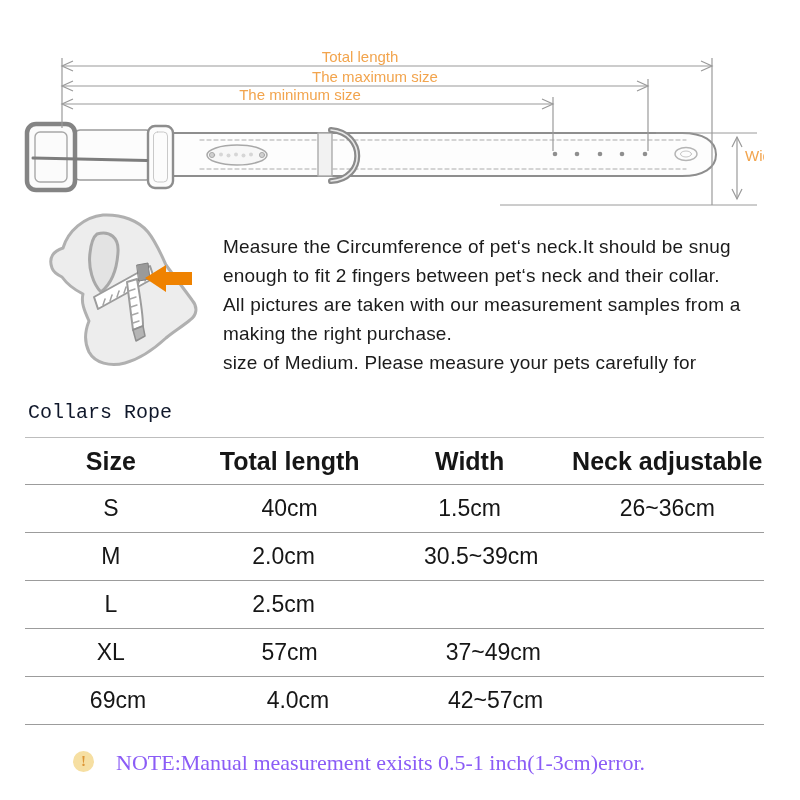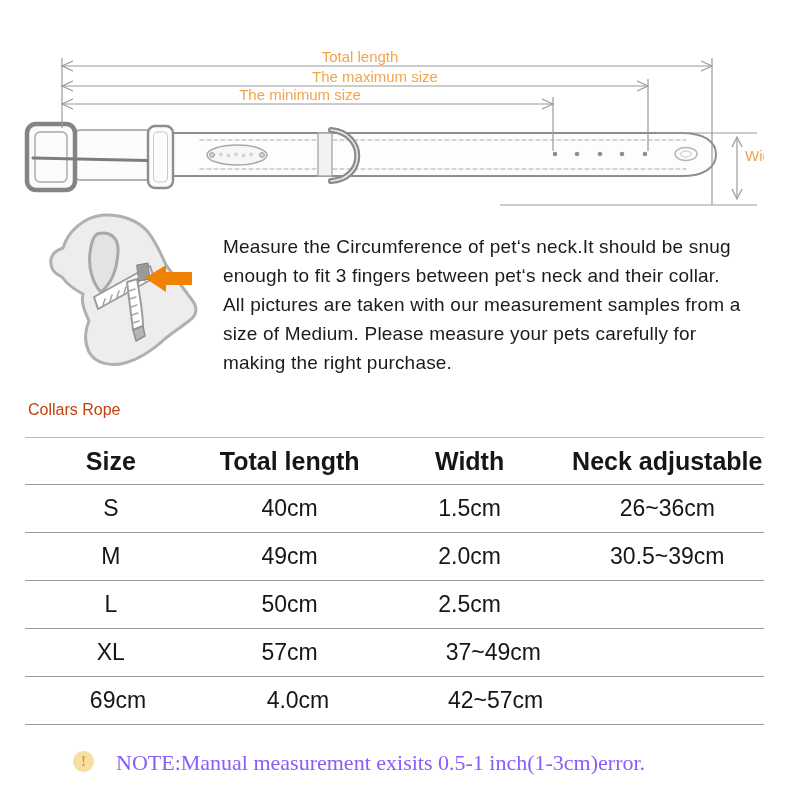--- a/index.html
+++ b/index.html
@@ -11,21 +11,21 @@
   #collar-diagram text{font-family:"Liberation Sans",sans-serif;font-size:15px;fill:#f2a44d;}
 
   
   #dog-figure{position:absolute;left:40px;top:205px;width:180px;height:165px;}
 
   
   #instructions{position:absolute;left:223px;top:232px;width:548px;
                 font-size:19px;line-height:29px;color:#1b1b1b;letter-spacing:.2px;}
 
   
-  #table-caption{position:absolute;left:28px;top:401px;font-size:16px;color:#c2410c;}
+  #table-caption{position:absolute;left:28px;top:401px;font-size:20px;color:#0f172a;font-family:Liberation Mono, monospace;}
 
   
   #size-table{position:absolute;left:25px;top:437px;width:753px;
               border-top:1px solid #bdbdbd;color:#161616;}
   .tr{display:flex;align-items:center;border-bottom:1px solid #9c9c9c;box-sizing:border-box;}
   .tr.head{height:47px;font-weight:bold;font-size:25px;align-items:center;}
   .tr.body{height:48px;font-size:23px;}
   .td{text-align:center;}
   .c0{width:22.8%}.c1{width:24.7%}.c2{width:23.1%}.c3{width:29.4%}
 
@@ -154,50 +154,48 @@
       <polygon points="93,125 103,121 105,131 96,136" fill="#b5b5b5" stroke="#8f8f8f" stroke-width="1.5"></polygon>
 
       <polygon points="97,60 108,58 110,74 99,76" fill="#9a9a9a" stroke="#808080" stroke-width="1"></polygon>
 
       <polygon points="105,73 126,60 126,67 152,67 152,80 126,80 126,87" fill="#ef8200"></polygon>
     </g>
   </svg>
 
   <div id="instructions">
     <div>Measure the Circumference of pet‘s neck.It should be snug</div>
-    <div>enough to fit 3 fingers between pet‘s neck and their collar.</div>
+    <div>enough to fit 2 fingers between pet‘s neck and their collar.</div>
     <div>All pictures are taken with our measurement samples from a</div>
+    <div>making the right purchase.</div>
     <div>size of Medium. Please measure your pets carefully for</div>
-    <div>making the right purchase.</div>
   </div>
 
   <div id="table-caption">Collars Rope</div>
 
   <div id="size-table">
     <div class="tr head">
       <div class="td c0">Size</div>
       <div class="td c1">Total length</div>
       <div class="td c2">Width</div>
       <div class="td c3">Neck adjustable</div>
     </div>
     <div class="tr body">
       <div class="td c0">S</div>
       <div class="td c1">40cm</div>
       <div class="td c2">1.5cm</div>
       <div class="td c3">26~36cm</div>
     </div>
     <div class="tr body">
       <div class="td c0">M</div>
-      <div class="td c1">49cm</div>
       <div class="td c2">2.0cm</div>
       <div class="td c3">30.5~39cm</div>
     </div>
     <div class="tr body">
       <div class="td c0">L</div>
-      <div class="td c1">50cm</div>
       <div class="td c2">2.5cm</div>
     </div>
     <div class="tr body">
       <div class="td c0">XL</div>
       <div class="td c1">57cm</div>
       <div class="td c3">37~49cm</div>
     </div>
     <div class="tr body">
       <div class="td c1">69cm</div>
       <div class="td c2">4.0cm</div>

